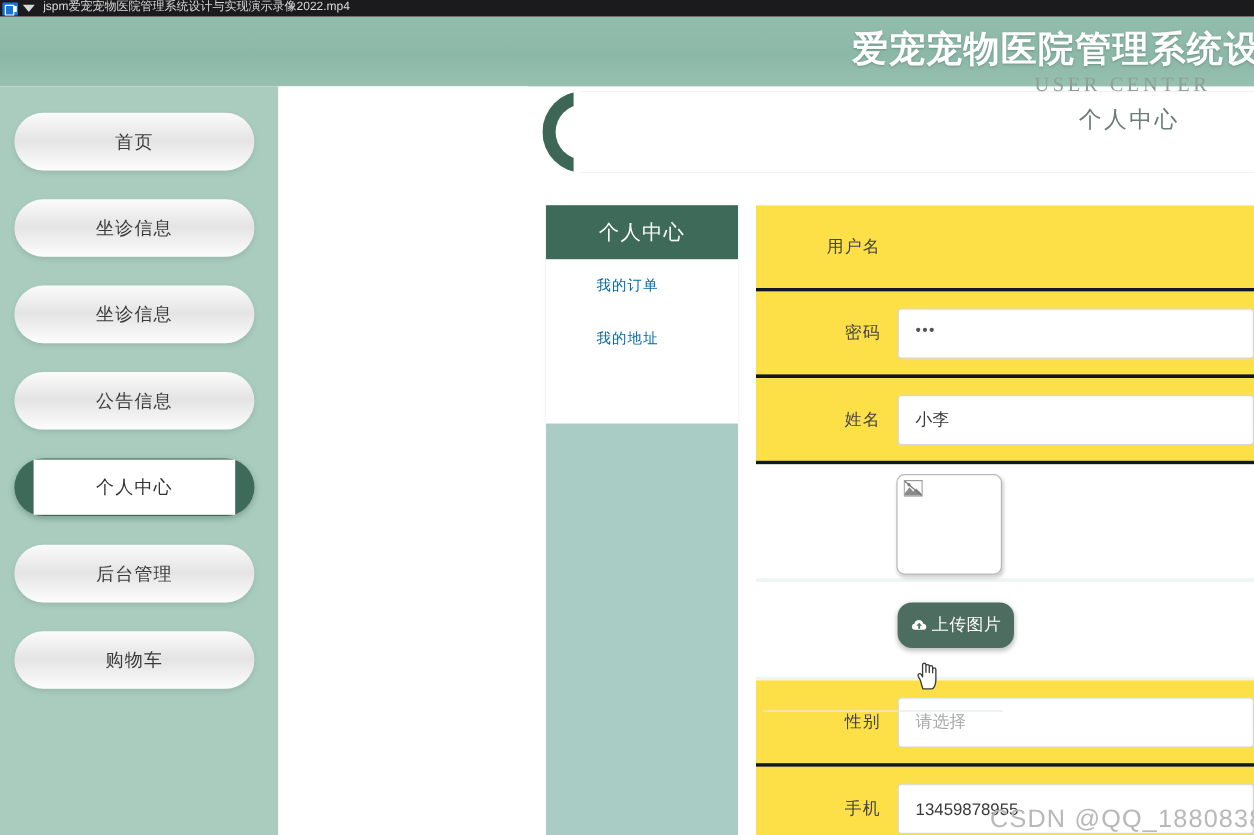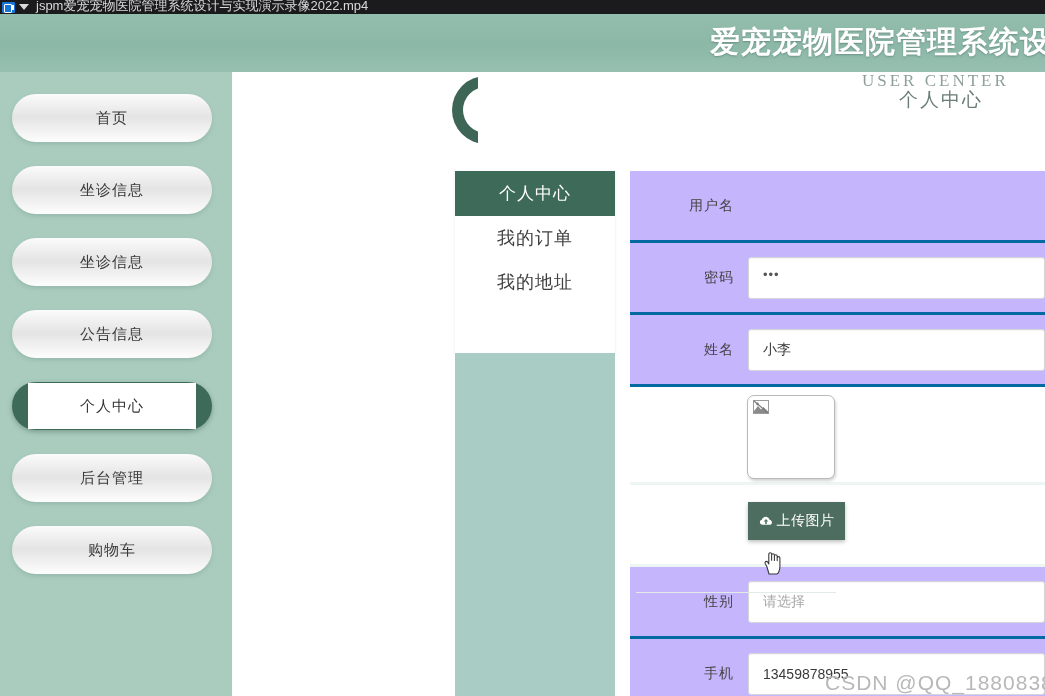--- a/index.html
+++ b/index.html
@@ -49,21 +49,21 @@
   .tb-caret {
     flex: 0 0 auto;
     width: 0; height: 0;
     border-left: 5px solid transparent;
     border-right: 5px solid transparent;
     border-top: 6px solid #d8d8d8;
     margin-right: 7px;
   }
   .tb-title {
     color: #d9d9d9;
-    font-size: 13px;
+    font-size: 10px;
     line-height: 12px;
     white-space: nowrap;
     font-family: "Liberation Sans", "DejaVu Sans", sans-serif;
     transform: translateY(-1px);
   }
 
   
   #page {
     position: absolute; left: 0; top: 14px;
     width: 1045px; height: 682px;
@@ -142,21 +142,21 @@
     background: #ffffff;
   }
   #hero-inner {
     position: absolute;
     left: 478px; top: 62px;
     width: 567px; height: 68px;
     background: #ffffff;
   }
   #usercenter-en {
     position: absolute;
-    left: 862px; top: 57px;
+    left: 862px; top: 47px;
     font-size: 17px;
     letter-spacing: 3px;
     color: #8f9f99;
     font-family: "Liberation Serif", "DejaVu Serif", serif;
     white-space: nowrap;
   }
   #usercenter-cn {
     position: absolute;
     left: 899px; top: 73px;
     font-size: 19px;
@@ -184,45 +184,45 @@
     font-size: 17px;
     letter-spacing: 1px;
   }
   .sm-item {
     width: 160px; height: 44px;
     display: flex; align-items: center;
     padding-left: 42px;
     cursor: pointer;
   }
   .sm-item .sm-label {
-    font-size: 18px;
-    color: #404040;
+    font-size: 12px;
+    color: #0369a1;
     letter-spacing: 1px;
   }
   #submenu-filler {
     position: absolute;
     left: 455px; top: 339px;
     width: 160px; height: 357px;
     background: #a9ccc4;
   }
 
   
   #formpanel {
     position: absolute;
     left: 630px; top: 157px;
     width: 415px; height: 539px;
     background: #ffffff;
     overflow: hidden;
   }
   .frow {
     position: relative;
     width: 415px;
-    background: #c4b5fd;
+    background: #fde047;
     display: flex; align-items: center;
-    border-bottom: 3px solid #0369a1;
+    border-bottom: 3px solid #0f172a;
   }
   .frow.h72 { height: 72px; }
   .flabel {
     width: 118px;
     text-align: right;
     padding-right: 14px;
     font-size: 14px;
     color: #444444;
     letter-spacing: 1px;
     flex: 0 0 auto;
@@ -276,21 +276,21 @@
     position: relative;
     width: 415px; height: 82px;
     background: #ffffff;
     border-bottom: 3px solid #edf6f3;
   }
   #upload-btn {
     position: absolute;
     left: 118px; top: 17px;
     width: 97px; height: 38px;
     background: #4c6d5f;
-    border-radius: 0;
+    border-radius: 12px;
     box-shadow: 0 2px 4px rgba(0,0,0,0.25);
     display: flex; align-items: center; justify-content: center;
     cursor: pointer;
     gap: 4px;
   }
   #upload-btn .ub-label {
     color: #ffffff;
     font-size: 14px;
     letter-spacing: 0.5px;
   }

